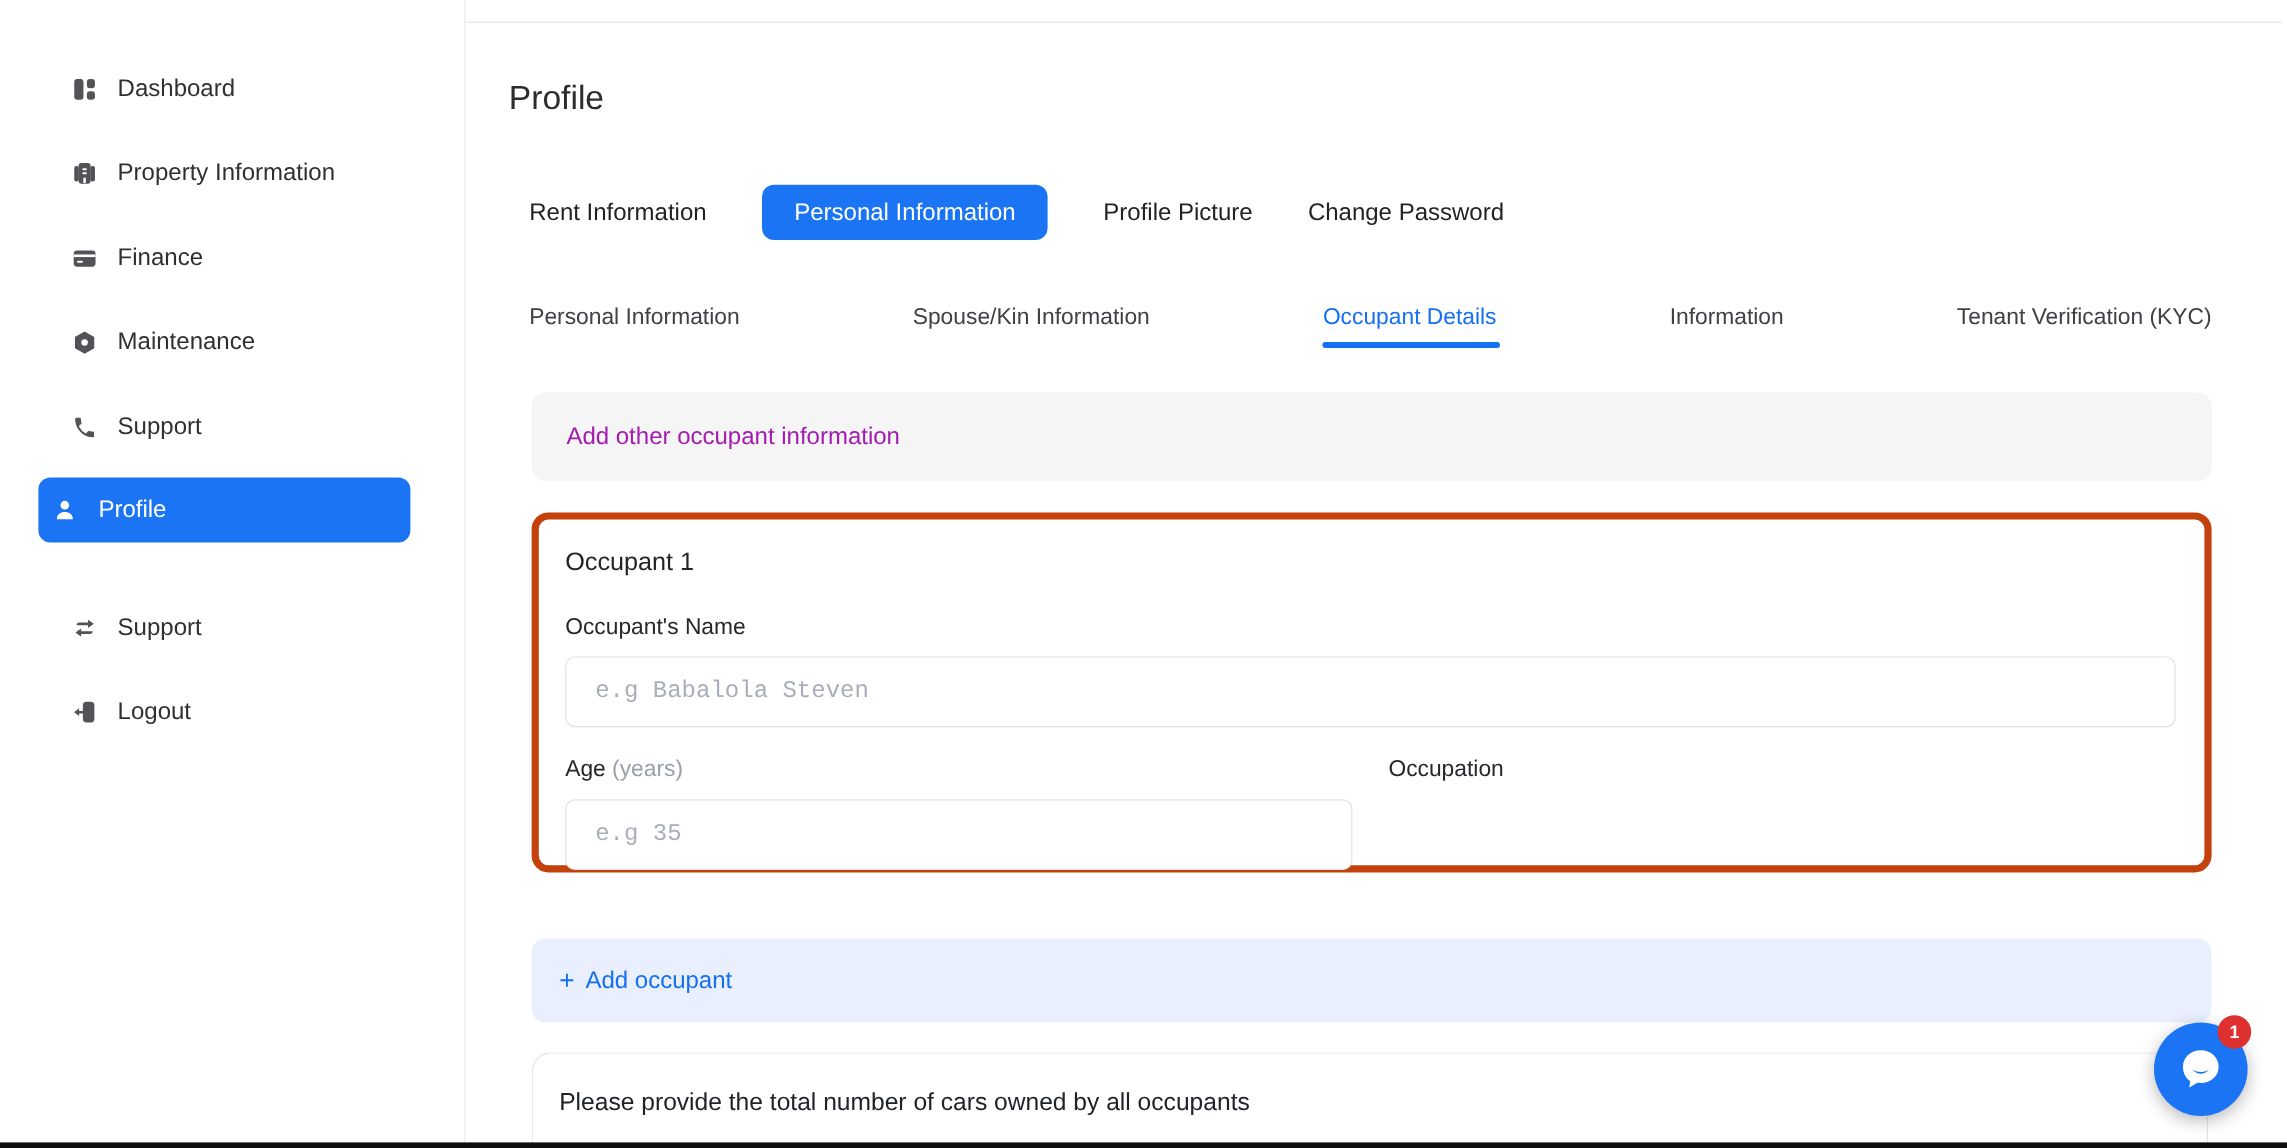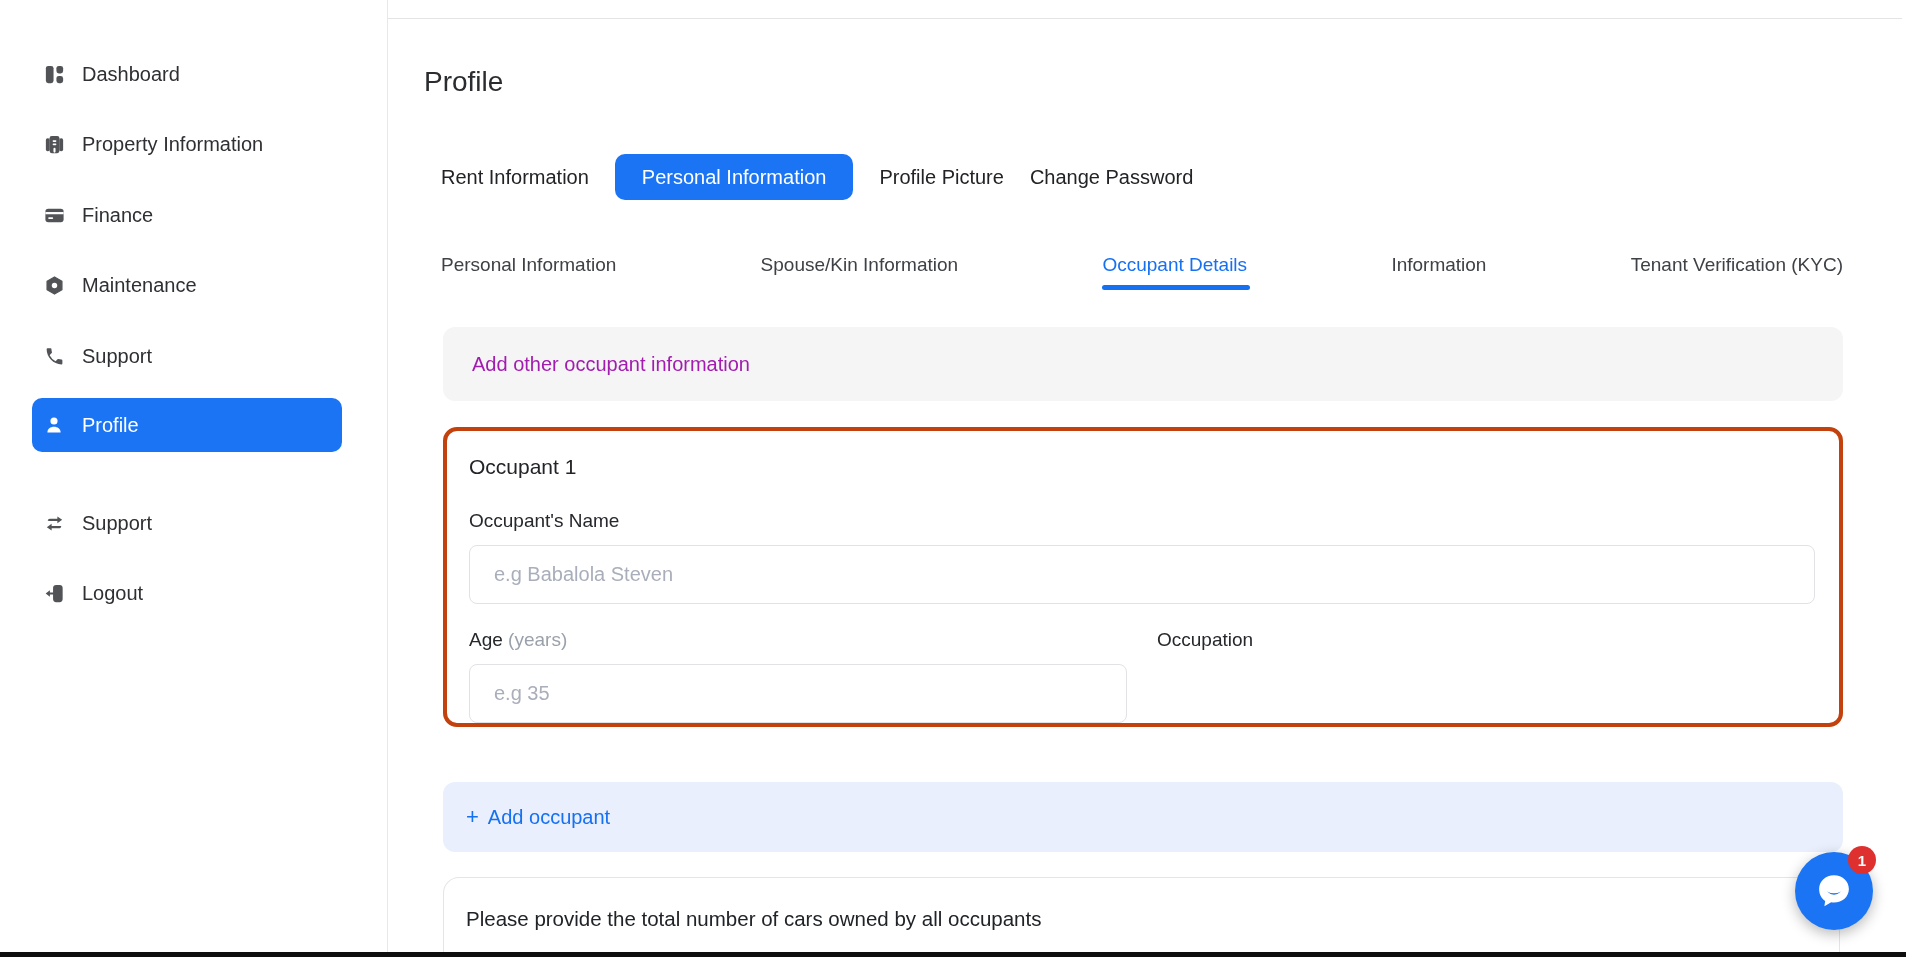--- a/index.html
+++ b/index.html
@@ -2,58 +2,58 @@
 <html><head>
 <meta charset="utf-8">
 <style>
   html,body{margin:0;padding:0;background:#fff;}
   .page{position:relative;width:1906px;height:957px;background:#ffffff;overflow:hidden;
         font-family:"Liberation Sans",sans-serif;color:#26282b;}
 
   
   .sidebar{position:absolute;left:0;top:0;bottom:5px;width:387px;background:#fff;
            border-right:1px solid #e8e8ea;z-index:2;}
-  .side-item{position:absolute;left:42px;display:flex;align-items:center;gap:16px;height:30px;
+  .side-item{position:absolute;left:58px;display:flex;align-items:center;gap:16px;height:30px;
              font-size:20px;color:#2e3033;font-weight:500;cursor:pointer;white-space:nowrap;}
   .side-item .ic{width:24px;height:24px;display:flex;align-items:center;justify-content:center;flex:0 0 24px;}
   .side-pill{position:absolute;left:32px;top:398px;width:310px;height:54px;background:#1a74f4;
              border-radius:10px;display:flex;align-items:center;gap:16px;padding-left:10px;
              box-sizing:border-box;color:#fff;font-size:20px;font-weight:500;cursor:pointer;}
   .side-pill .ic{width:24px;height:24px;display:flex;align-items:center;justify-content:center;flex:0 0 24px;}
 
   
   .topbar{position:absolute;left:388px;top:0;right:4px;height:18px;background:#fff;
           border-bottom:1px solid #e4e4e6;}
   .page-title{position:absolute;left:424px;top:66px;font-size:28px;font-weight:500;color:#2a2c2f;}
 
-  .tabs{position:absolute;left:441px;top:154px;height:46px;display:flex;align-items:center;gap:26px;}
+  .tabs{position:absolute;left:441px;top:154px;height:46px;display:flex;align-items:center;gap:46px;}
   .tab{font-size:20px;color:#212326;cursor:pointer;white-space:nowrap;}
   .tab.active{background:#1a74f4;color:#fff;height:46px;display:flex;align-items:center;
               padding:0 27px;border-radius:10px;}
 
   .subtabs{position:absolute;left:441px;top:253px;width:1402px;display:flex;
            justify-content:space-between;align-items:flex-start;}
   .subtab{position:relative;font-size:19px;line-height:24px;color:#3e4145;cursor:pointer;white-space:nowrap;}
   .subtab.active{color:#1670f2;}
   .subtab .underline{position:absolute;left:0;top:32px;width:calc(100% + 3px);height:5px;
                      background:#1670f2;border-radius:3px;}
 
   .banner{position:absolute;left:443px;top:327px;width:1400px;height:74px;background:#f5f5f6;
           border-radius:12px;display:flex;align-items:center;padding-left:29px;
           box-sizing:border-box;font-size:20px;color:#a21caf;}
 
   .occupant-card{position:absolute;left:443px;top:427px;width:1400px;height:300px;background:#fff;
-                 border:4px solid #c2410c;border-radius:14px;box-sizing:border-box;
+                 border:6px solid #c2410c;border-radius:14px;box-sizing:border-box;
                  padding:24px 24px 0 22px;}
   .card-title{font-size:21px;color:#222428;font-weight:500;}
   .field-label{margin-top:31px;font-size:19px;color:#26282c;}
   .label-hint{color:#9ba1ab;}
   .text-input{display:block;margin-top:13px;width:100%;height:59px;border:1px solid #e1e2e6;
               border-radius:8px;padding:0 24px;font-size:20px;color:#26282c;box-sizing:border-box;
-              outline:none;background:#fff;font-family:Liberation Sans, sans-serif;}
+              outline:none;background:#fff;font-family:Liberation Mono, monospace;}
   .text-input::placeholder{color:#a9aeba;}
   .two-col{display:flex;gap:30px;}
   .two-col .col{flex:1;min-width:0;}
   .two-col .field-label{margin-top:25px;}
 
   .add-box{position:absolute;left:443px;top:782px;width:1400px;height:70px;background:#e9effc;
            border-radius:12px;display:flex;align-items:center;padding-left:23px;box-sizing:border-box;}
   .add-btn{display:flex;align-items:center;gap:9px;color:#1670f2;font-size:20px;cursor:pointer;}
   .add-btn .plus{font-size:22px;line-height:20px;}
 

